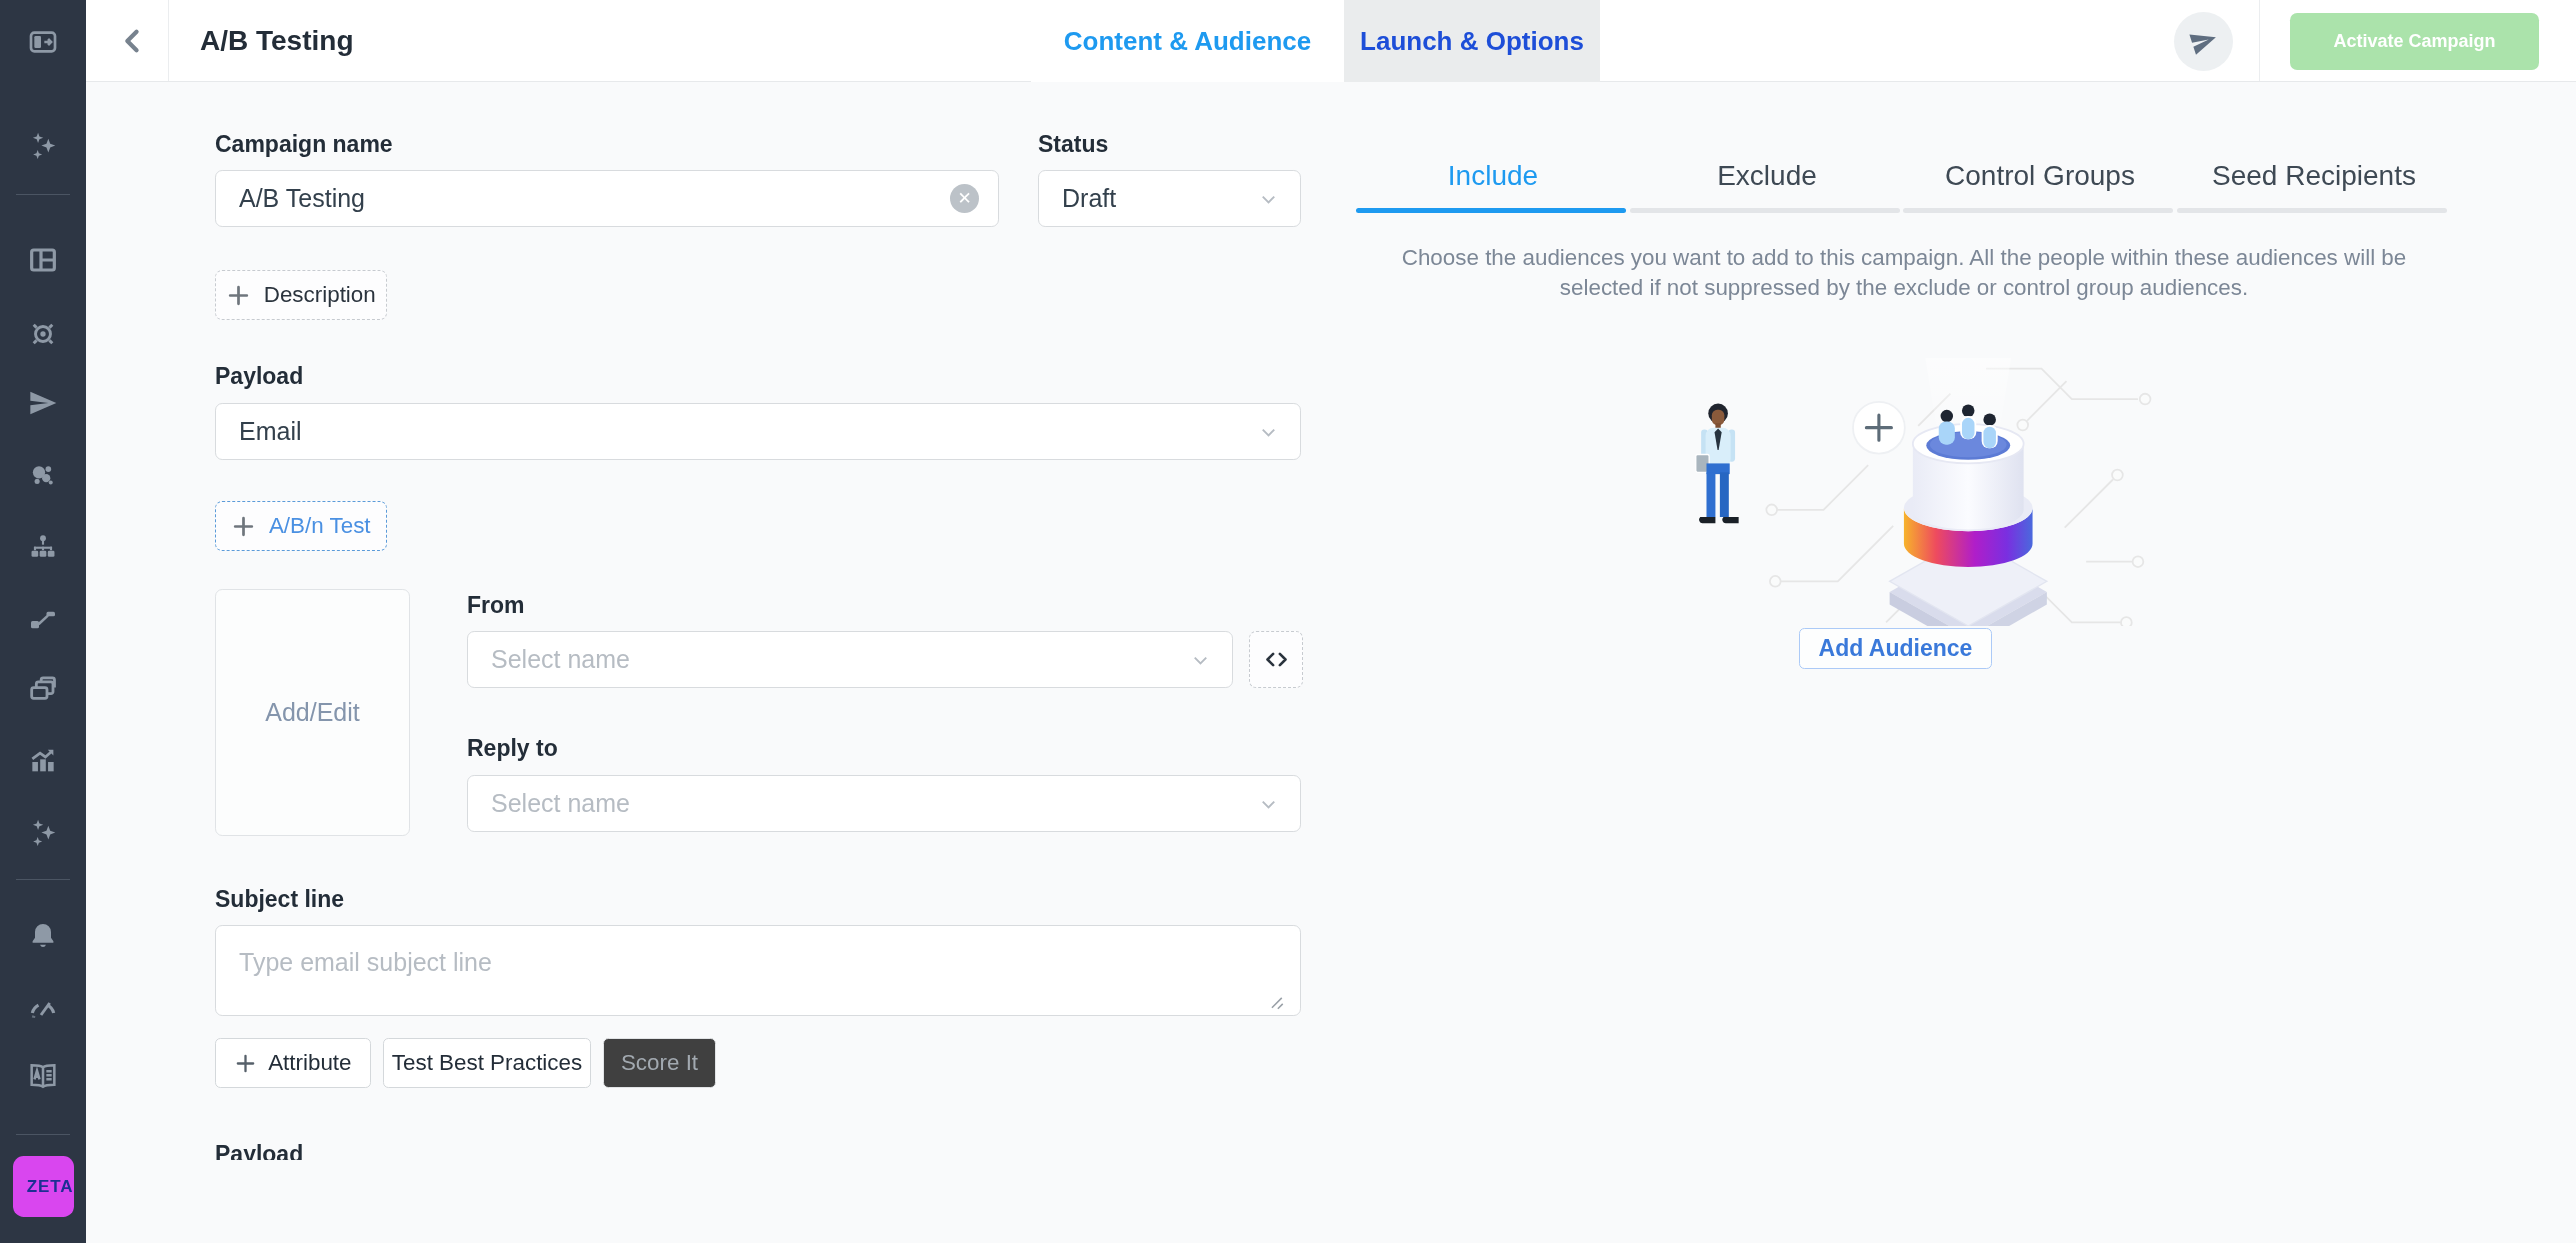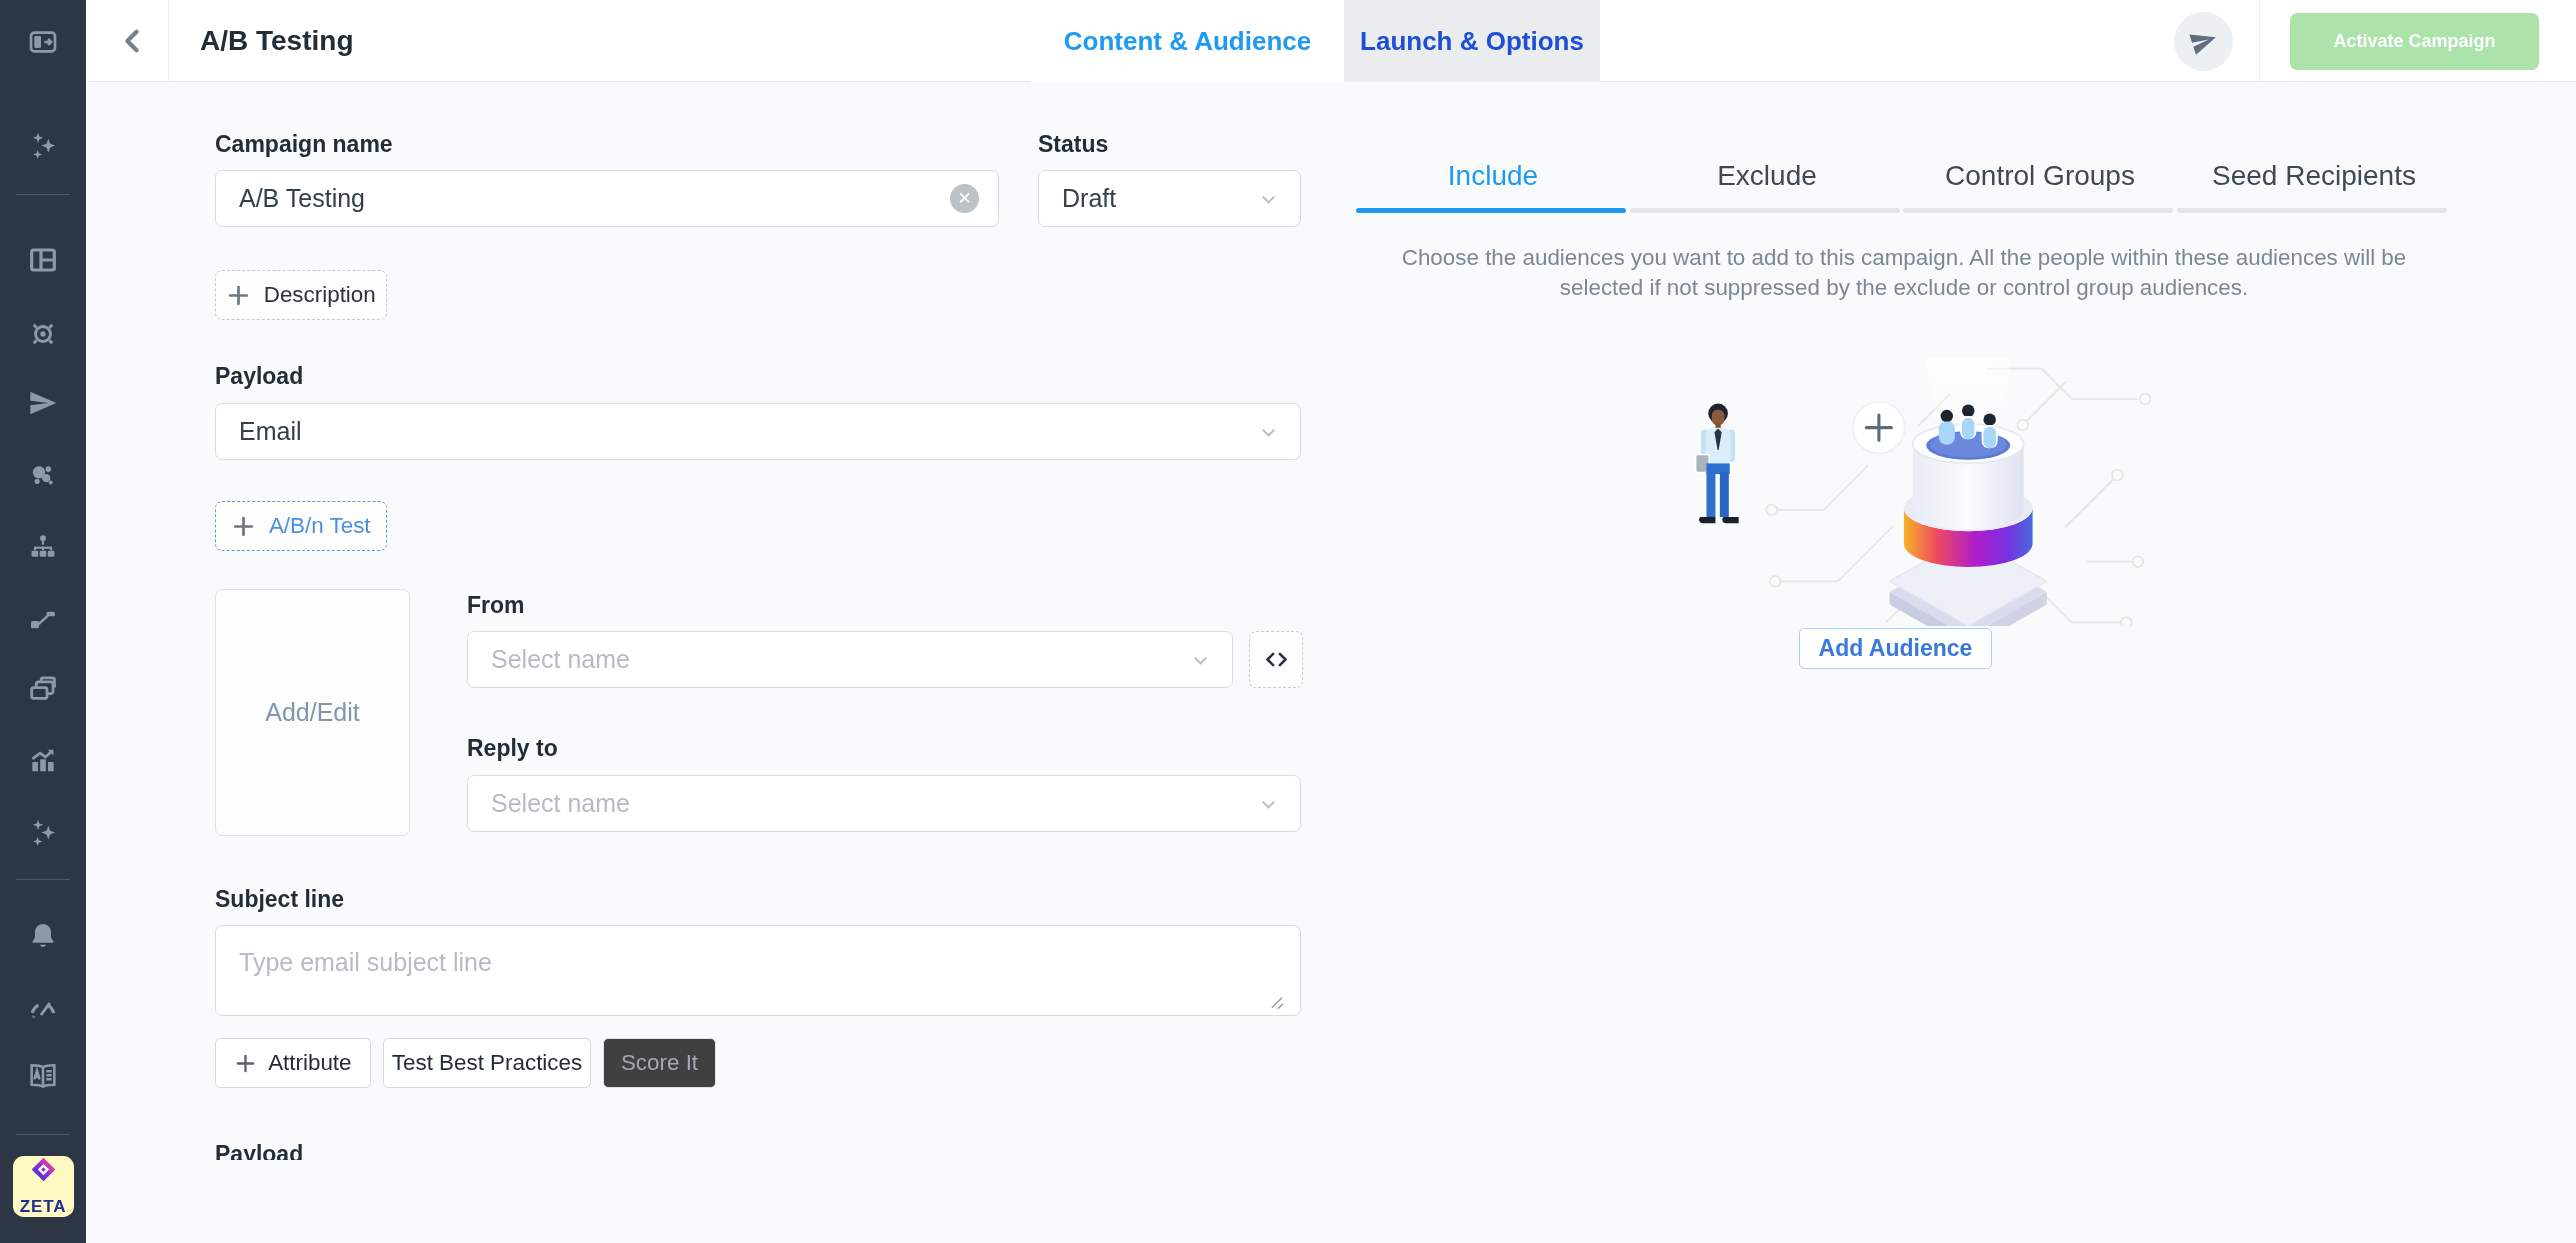--- a/index.html
+++ b/index.html
@@ -7,21 +7,21 @@
   .screen {
     position:relative; width:2576px; height:1243px; overflow:hidden;
     background:#f9fafb; font-family:"Liberation Sans", sans-serif;
     color:#232d38;
   }
   
   .sidebar { position:absolute; left:0; top:0; width:86px; height:1243px; background:#2d3644; }
   .side-icon { position:absolute; left:21.5px; width:43px; height:43px; display:flex; align-items:center; justify-content:center; cursor:pointer; }
   .side-icon svg { width:32px; height:32px; }
   .side-div { position:absolute; left:16px; width:54px; height:0.9px; background:#4b5563; }
-  .logo-card { position:absolute; left:12.5px; top:1156px; width:61px; height:61px; background:#fef9c3; border-radius:10.7px; display:flex; flex-direction:column; align-items:center; justify-content:center; gap:14px; cursor:pointer; }
+  .logo-card { position:absolute; left:12.5px; top:1156px; width:61px; height:61px; background:#d946ef; border-radius:10.7px; display:flex; align-items:center; justify-content:center; gap:14px; cursor:pointer; }
   .logo-card svg { width:27px; height:27px; }
   .logo-text { font-size:17px; font-weight:bold; color:#1d2f93; letter-spacing:0.9px; }
   
   .header { position:absolute; left:86px; top:0; right:0; height:82px; background:#ffffff; border-bottom:0.9px solid #e7e9eb; }
   .back-btn { position:absolute; left:27px; top:21.5px; width:39px; height:39px; display:flex; align-items:center; justify-content:center; cursor:pointer; }
   .hdr-div { position:absolute; top:0; width:0.9px; height:81px; background:#ebedef; }
   .page-title { position:absolute; left:114px; top:0; height:82px; display:flex; align-items:center; font-size:28px; font-weight:bold; color:#232d38; }
   .tabs { position:absolute; left:945px; top:0; height:82px; display:flex; }
   .tab { height:82px; display:flex; align-items:center; justify-content:center; font-size:26px; font-weight:bold; cursor:pointer; }
   .tab.active { width:313px; background:#ffffff; color:#1e9af0; }

